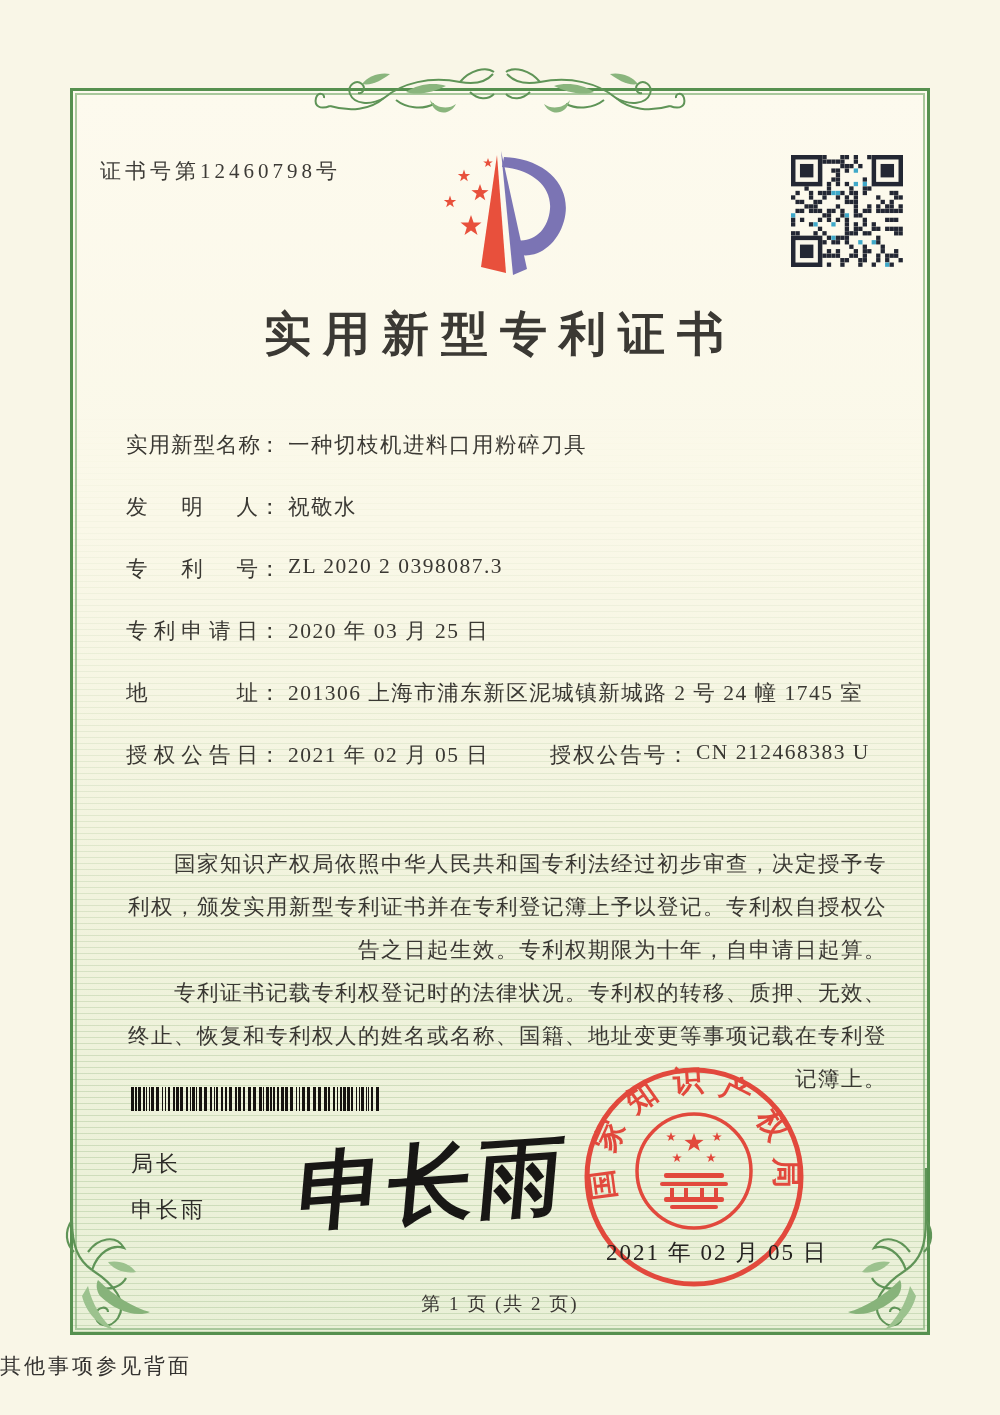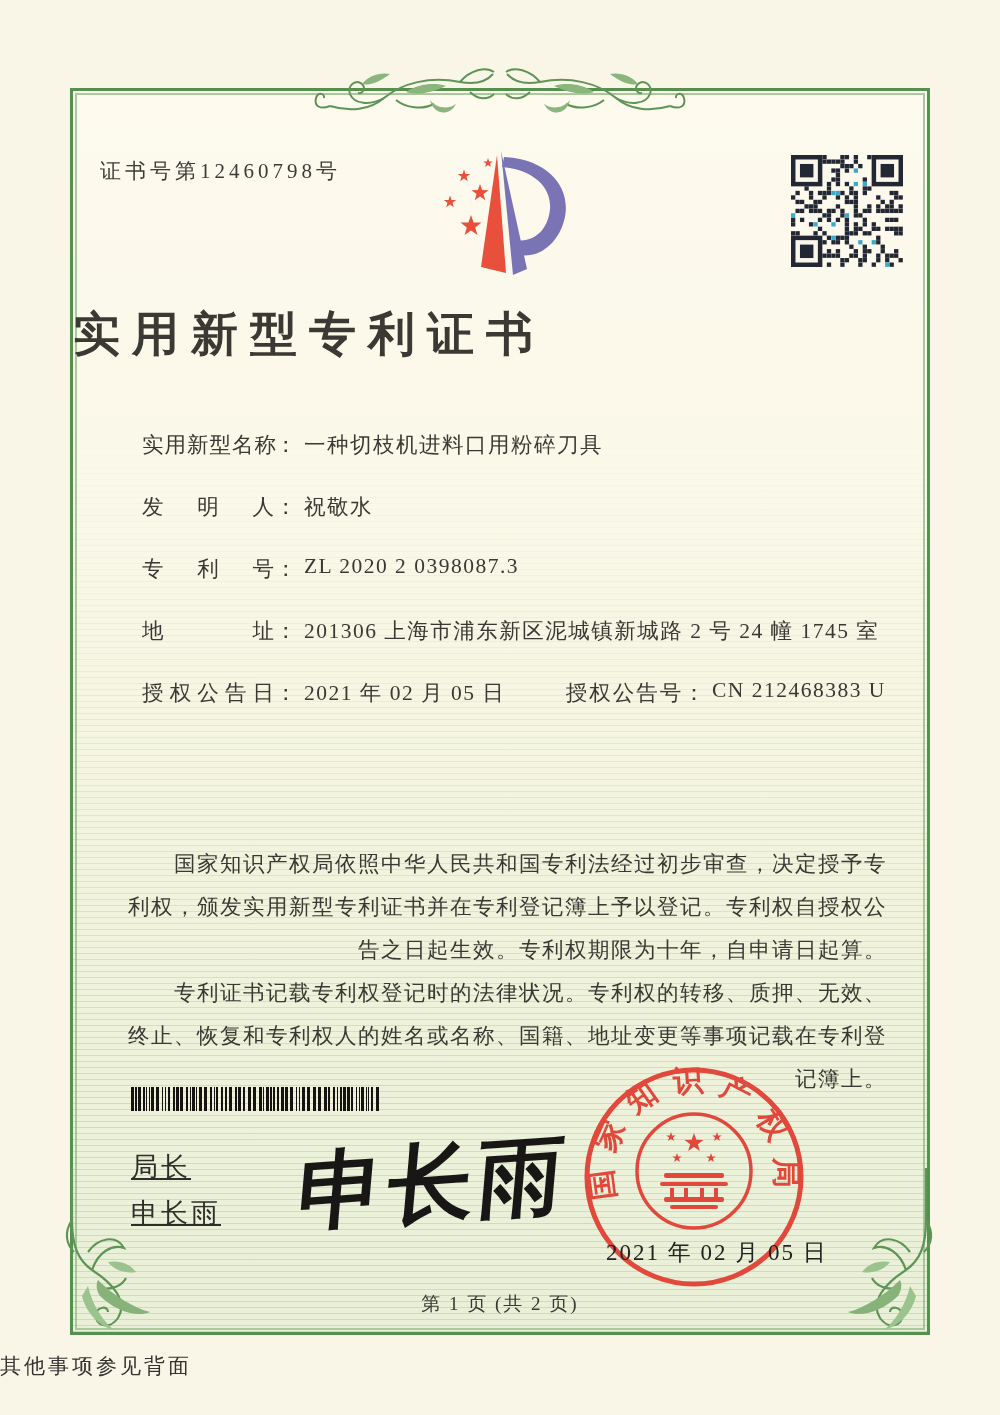--- a/index.html
+++ b/index.html
@@ -32,46 +32,46 @@
 
   
   .cert-no{
     position:absolute;left:27px;top:66px;
     font-size:21px;letter-spacing:4px;color:#3c3a36;
   }
   .logo{position:absolute;left:358px;top:54px;width:148px;height:155px;}
   .qr{position:absolute;left:718px;top:64px;width:112px;height:112px;}
   .title{
     position:absolute;left:0;top:212px;width:100%;margin:0;
-    font-size:47px;font-weight:600;
+    text-align:center;font-size:47px;font-weight:600;
     letter-spacing:12px;color:#3b3934;
   }
 
   
   .fields{position:absolute;left:53px;top:339px;width:770px;}
   .field-row{height:62px;font-size:21.5px;color:#3a3833;letter-spacing:1px;white-space:nowrap;}
   .f-label{
     display:inline-block;width:133px;vertical-align:top;
-    text-align:justify;text-align-last:justify;margin-left:16px;-moz-text-align-last:justify;
+    text-align:justify;text-align-last:justify;-moz-text-align-last:justify;
   }
   .f-colon{display:inline-block;vertical-align:top;}
   .f-value{display:inline-block;vertical-align:top;letter-spacing:1.5px;}
   .dual .group2{display:inline-block;margin-left:54px;}
   .dual .g2-label{display:inline-block;letter-spacing:2px;}
 
   
   .body-text{
     position:absolute;left:52px;top:752px;width:762px;
     font-size:21.5px;line-height:43px;letter-spacing:1.5px;color:#3a3833;text-align:right;
   }
   .body-text p{margin:0;text-indent:2em;}
 
   
   .barcode{position:absolute;left:58px;top:996px;width:254px;height:24px;}
-  .officer{position:absolute;left:58px;top:1058px;font-size:27px;letter-spacing:3px;color:#2f2d2a;text-decoration:underline;}
+  .officer{position:absolute;left:58px;top:1058px;font-size:22px;letter-spacing:3px;color:#2f2d2a;}
   .officer div{height:46px;}
   .signature{
     position:absolute;left:200px;top:1028px;width:320px;height:130px;
     font-size:86px;font-weight:bold;color:#181715;
     transform:rotate(-4deg) skewX(-9deg);
     letter-spacing:4px;line-height:130px;text-align:center;
   }
   .seal{position:absolute;left:505px;top:970px;width:232px;height:232px;opacity:.92;}
   .seal-date{
     position:absolute;left:533px;top:1146px;width:280px;
@@ -341,20 +341,24 @@
       </div>
       <div class="field-row">
         <span class="f-label">发明人</span><span class="f-colon">：</span>
         <span class="f-value">祝敬水</span>
       </div>
       <div class="field-row">
         <span class="f-label">专利号</span><span class="f-colon">：</span>
         <span class="f-value">ZL 2020 2 0398087.3</span>
       </div>
       <div class="field-row">
+        <span class="f-label">专利申请日</span><span class="f-colon">：</span>
+        <span class="f-value">2020 年 03 月 25 日</span>
+      </div>
+      <div class="field-row">
         <span class="f-label">地址</span><span class="f-colon">：</span>
         <span class="f-value">201306 上海市浦东新区泥城镇新城路 2 号 24 幢 1745 室</span>
       </div>
       <div class="field-row dual">
         <span class="f-label">授权公告日</span><span class="f-colon">：</span>
         <span class="f-value">2021 年 02 月 05 日</span>
         <span class="group2">
           <span class="g2-label">授权公告号</span><span class="f-colon">：</span>
           <span class="f-value">CN 212468383 U</span>
         </span>

